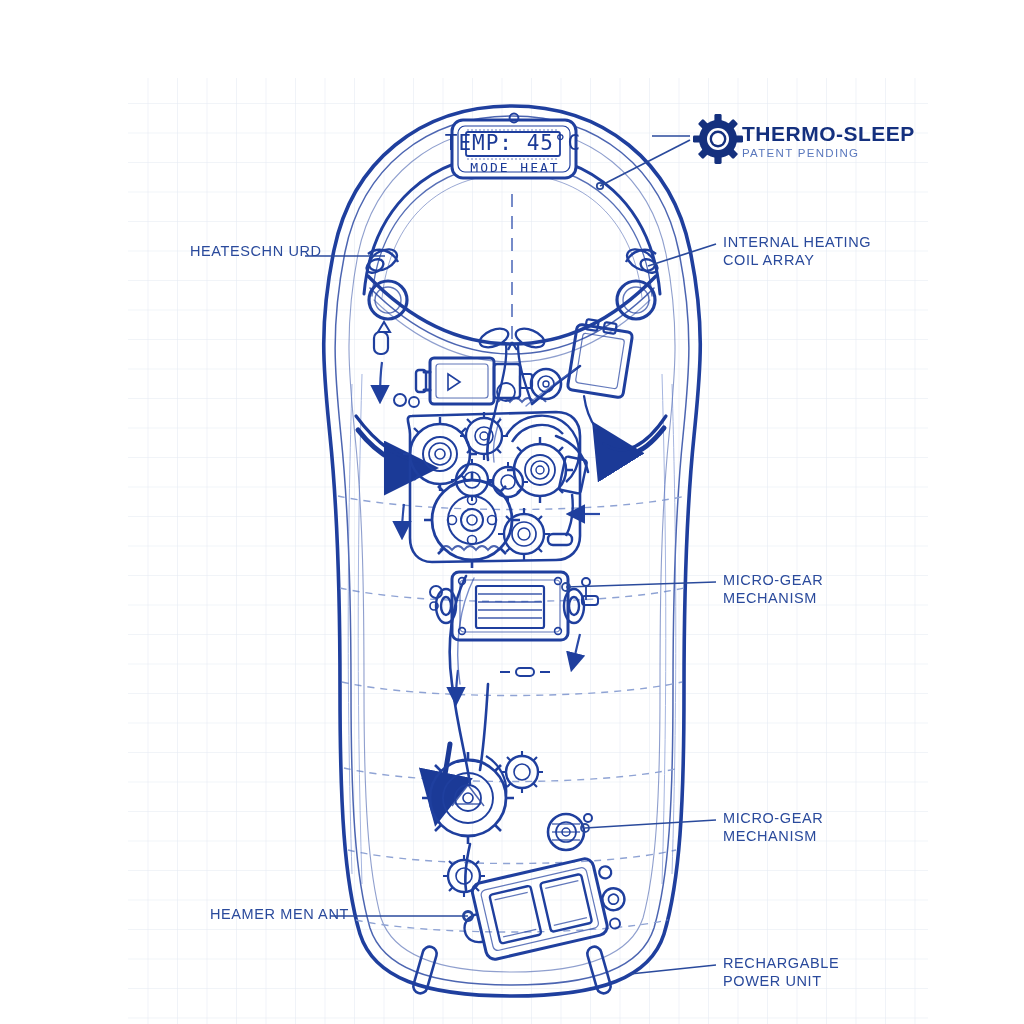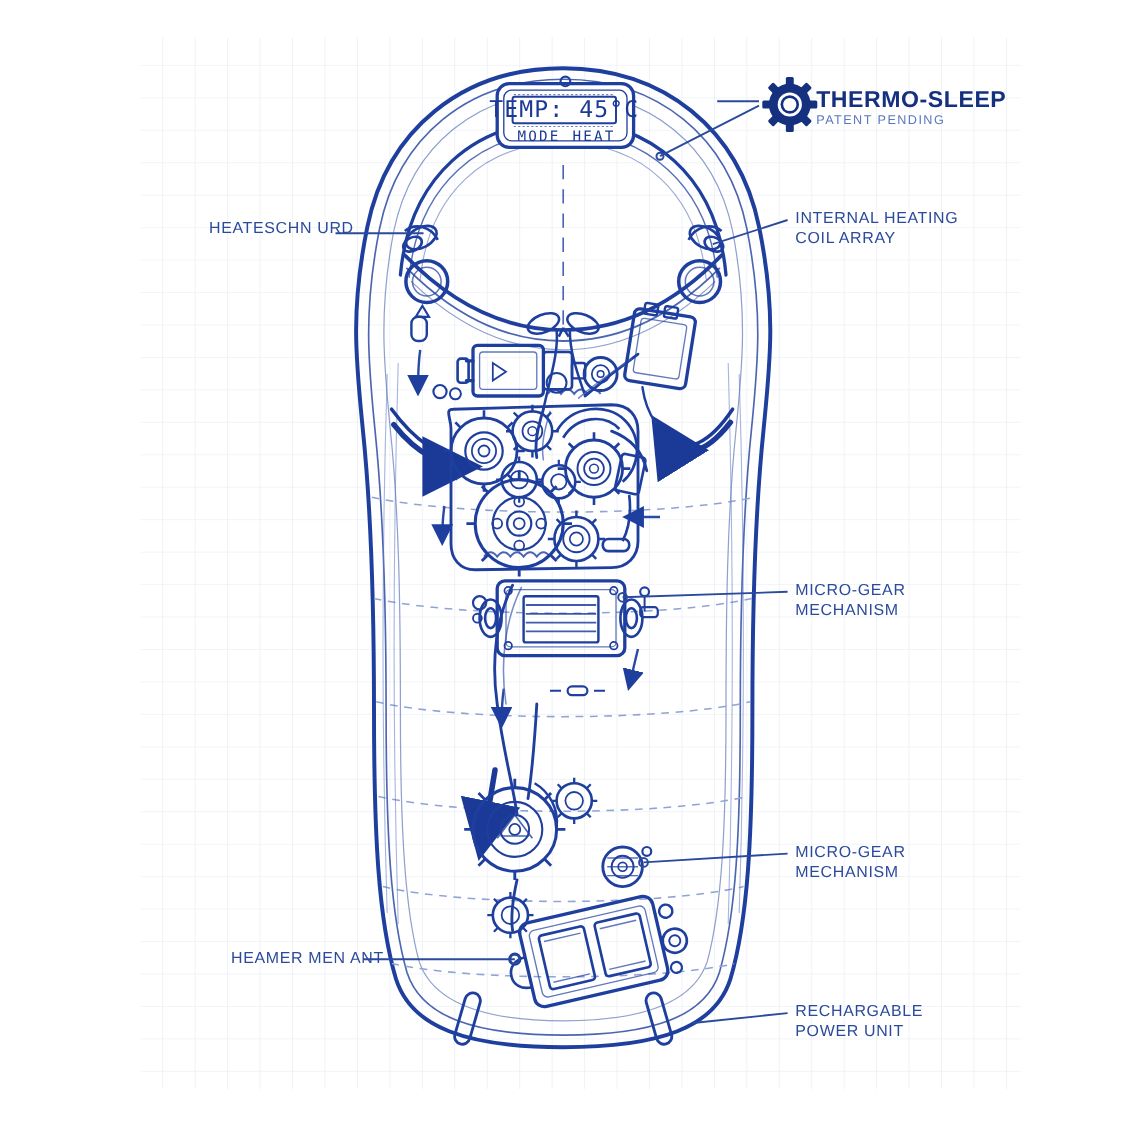--- a/index.html
+++ b/index.html
@@ -1,18 +1,18 @@
 <!DOCTYPE html>
 <html><head>
 <meta charset="utf-8">
 <style>
   html,body{margin:0;padding:0;background:#fff;}
   body{width:1024px;height:1024px;overflow:hidden;
        font-family:"Liberation Sans",sans-serif;}
-  #sheet{position:relative;width:1024px;height:748px;background:#ffffff;}
+  #sheet{position:relative;width:1024px;height:748px;background:#ffffff;margin-top:44px;}
   svg{display:block;}
   .lbl{font-family:"Liberation Sans",sans-serif;font-size:14.5px;
        fill:#2a4a9c;letter-spacing:.6px;}
   .brand{font-family:"Liberation Sans",sans-serif;font-size:21px;
          font-weight:700;fill:#14307e;letter-spacing:.5px;}
   .brandsub{font-family:"Liberation Sans",sans-serif;font-size:11.5px;
             fill:#5a78bd;letter-spacing:1.3px;}
   .lcd{font-family:"DejaVu Sans Mono",monospace;font-size:21px;
        fill:#1b3a97;letter-spacing:1px;}
   .lcdsub{font-family:"DejaVu Sans Mono",monospace;font-size:13px;

